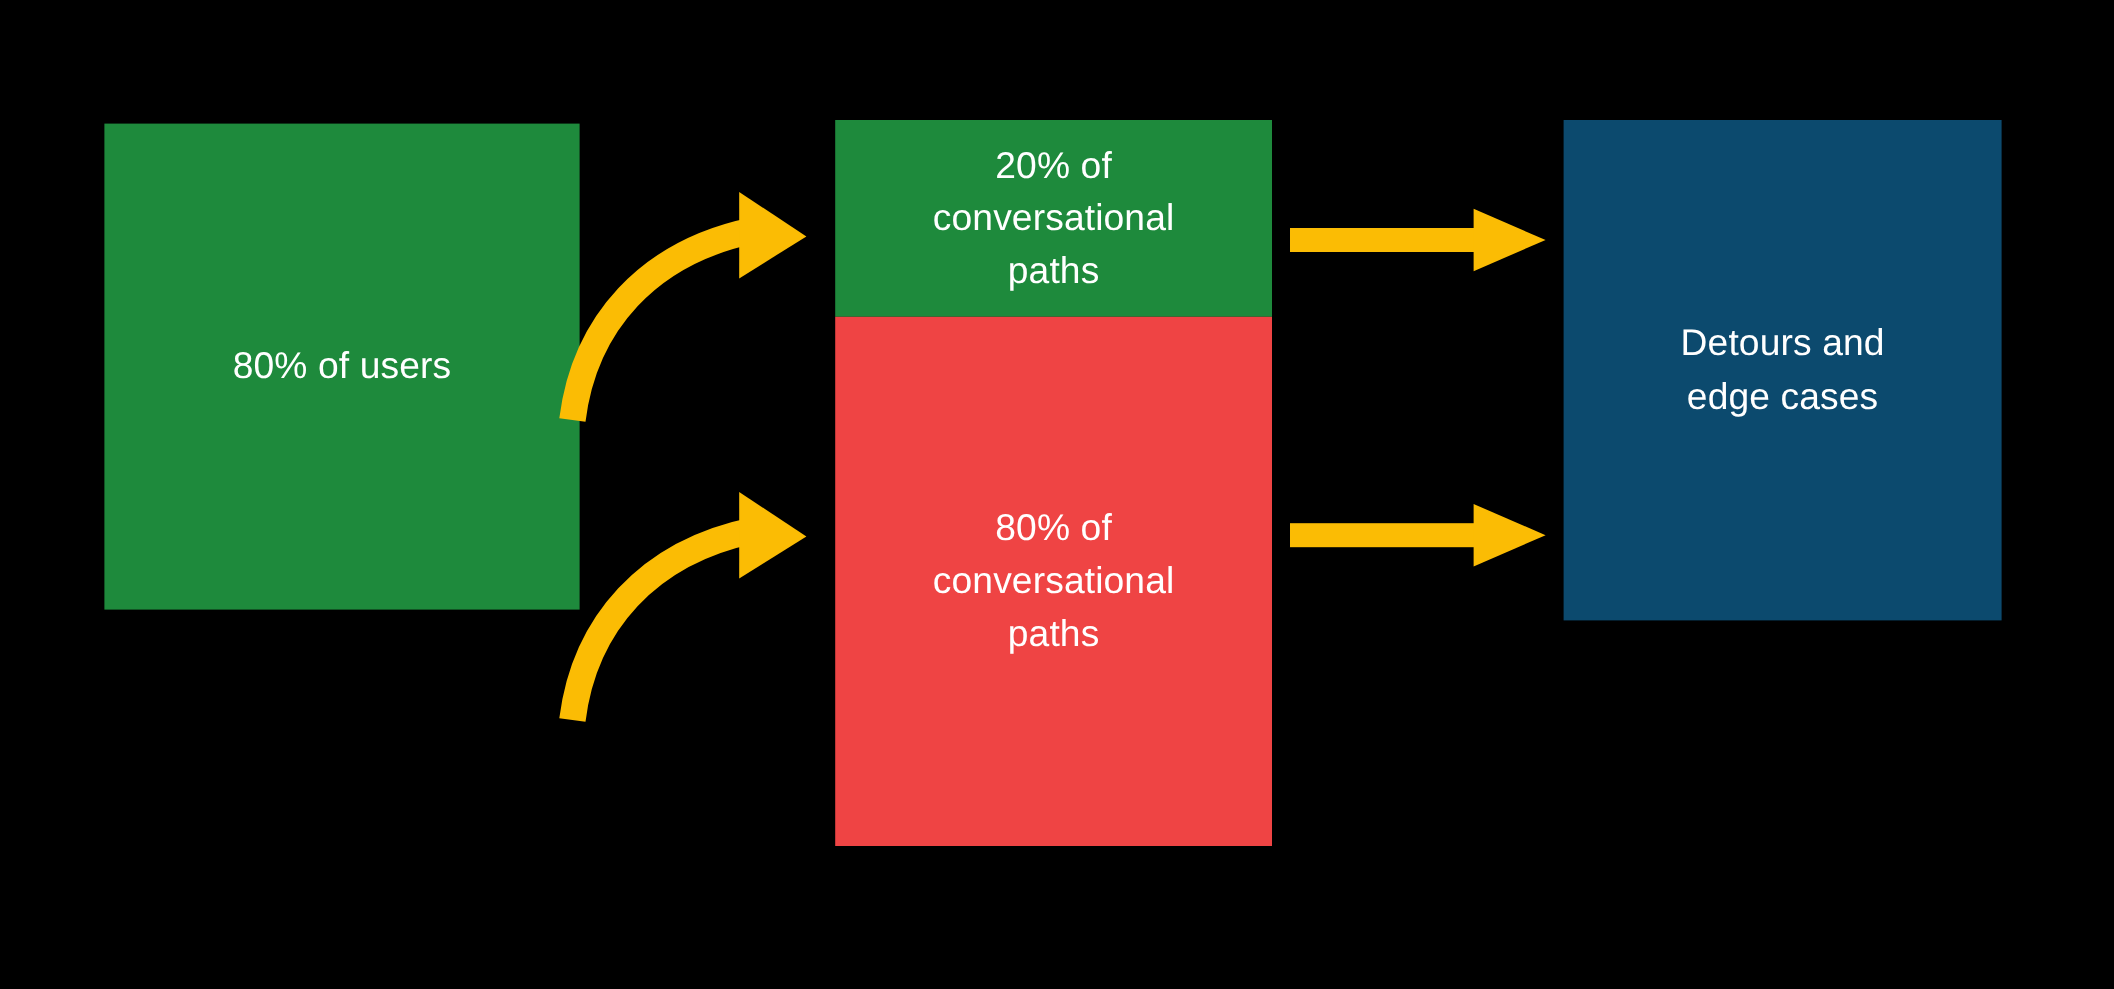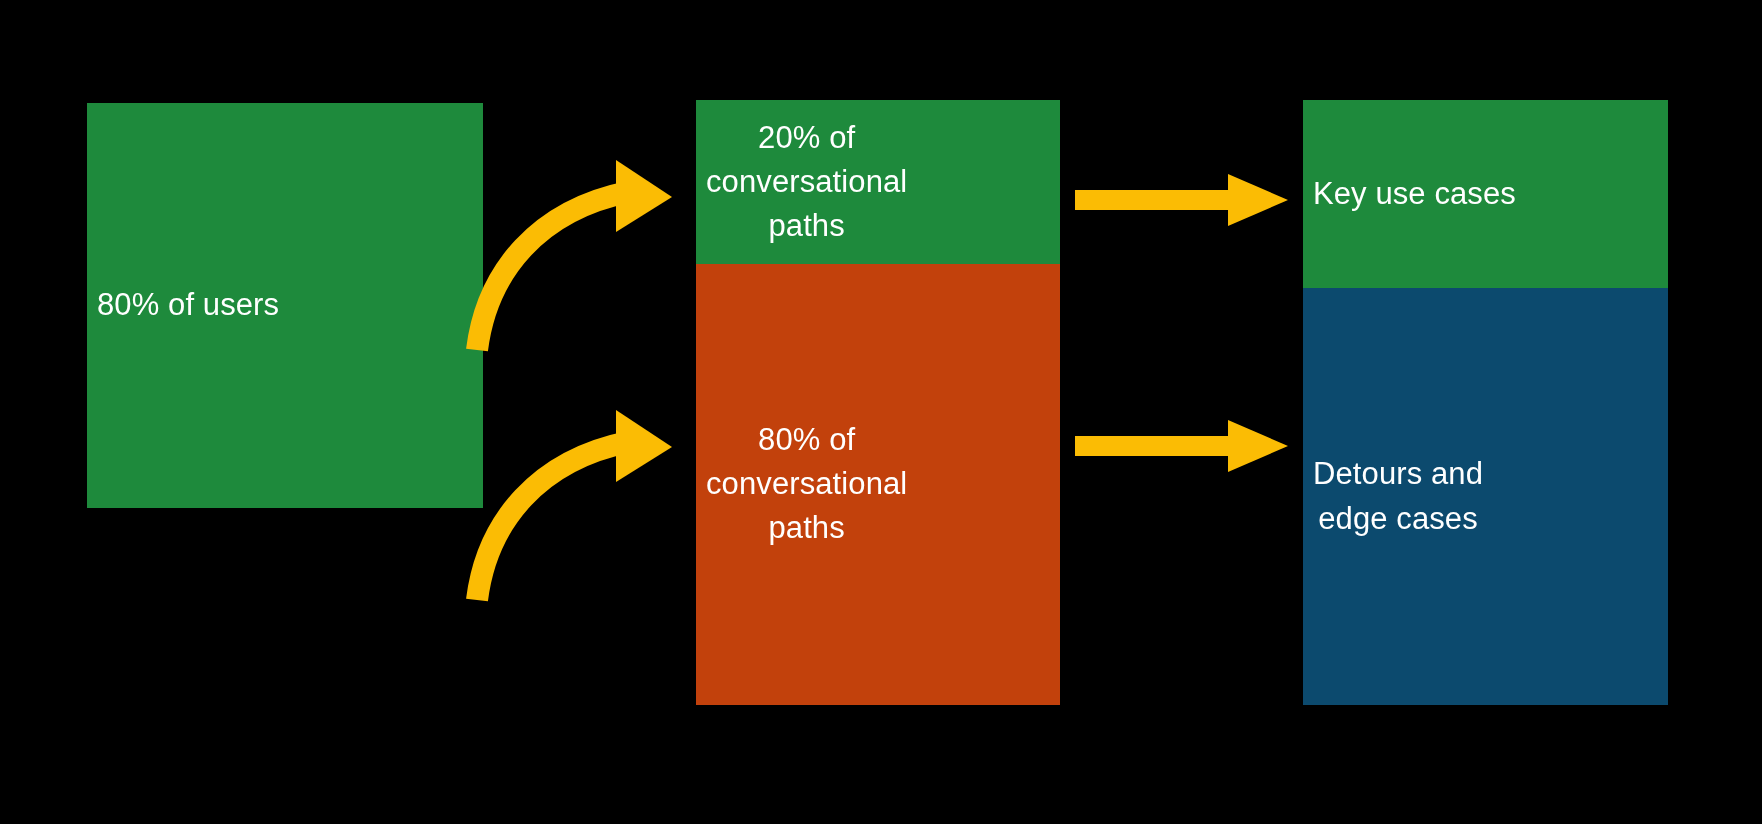--- a/index.html
+++ b/index.html
@@ -20,41 +20,41 @@
     background: #000000;
   }
   .column {
     position: absolute;
     display: flex;
     flex-direction: column;
   }
   .seg {
     display: flex;
     align-items: center;
-    justify-content: flex-start;
+    justify-content: center;
     box-sizing: border-box;
     padding: 0 10px;
   }
   .seg-label {
     color: #ffffff;
     font-size: 31px;
     line-height: 1.42;
     text-align: center;
     font-weight: 400;
     letter-spacing: 0.1px;
     white-space: pre-line;
   }
   
   #col-1 { left: 87px; top: 103px; width: 396px; height: 602px; }
   #col-1 .seg-green { height: 405px; background: #1E8A3C; }
   #col-1 .seg-blue  { height: 197px; background: #1A73E8; }
   
   #col-2 { left: 696px; top: 100px; width: 364px; height: 605px; }
   #col-2 .seg-green { height: 188px; background: #1E8A3C; }
-  #col-2 .seg-blue  { height: 507px; background: #c2410c; }
+  #col-2 .seg-blue  { height: 507px; background: #ef4444; }
   
   #col-3 { left: 1303px; top: 100px; width: 365px; height: 605px; }
   #col-3 .seg-green { height: 188px; background: #1E8A3C; }
   #col-3 .seg-blue  { height: 417px; background: #0c4a6e; }
 
   .arrow-layer {
     position: absolute;
     left: 0; top: 0;
     width: 1762px;
     height: 824px;
@@ -80,23 +80,20 @@
 paths</span>
     </div>
     <div class="seg seg-blue">
       <span class="seg-label">80% of
 conversational
 paths</span>
     </div>
   </div>
 
   <div class="column" id="col-3">
-    <div class="seg seg-green">
-      <span class="seg-label">Key use cases</span>
-    </div>
     <div class="seg seg-blue">
       <span class="seg-label">Detours and
 edge cases</span>
     </div>
   </div>
 
   <div class="arrow-layer">
     <svg width="1762" height="824" viewBox="0 0 1762 824" xmlns="http://www.w3.org/2000/svg">
 
       <g>

